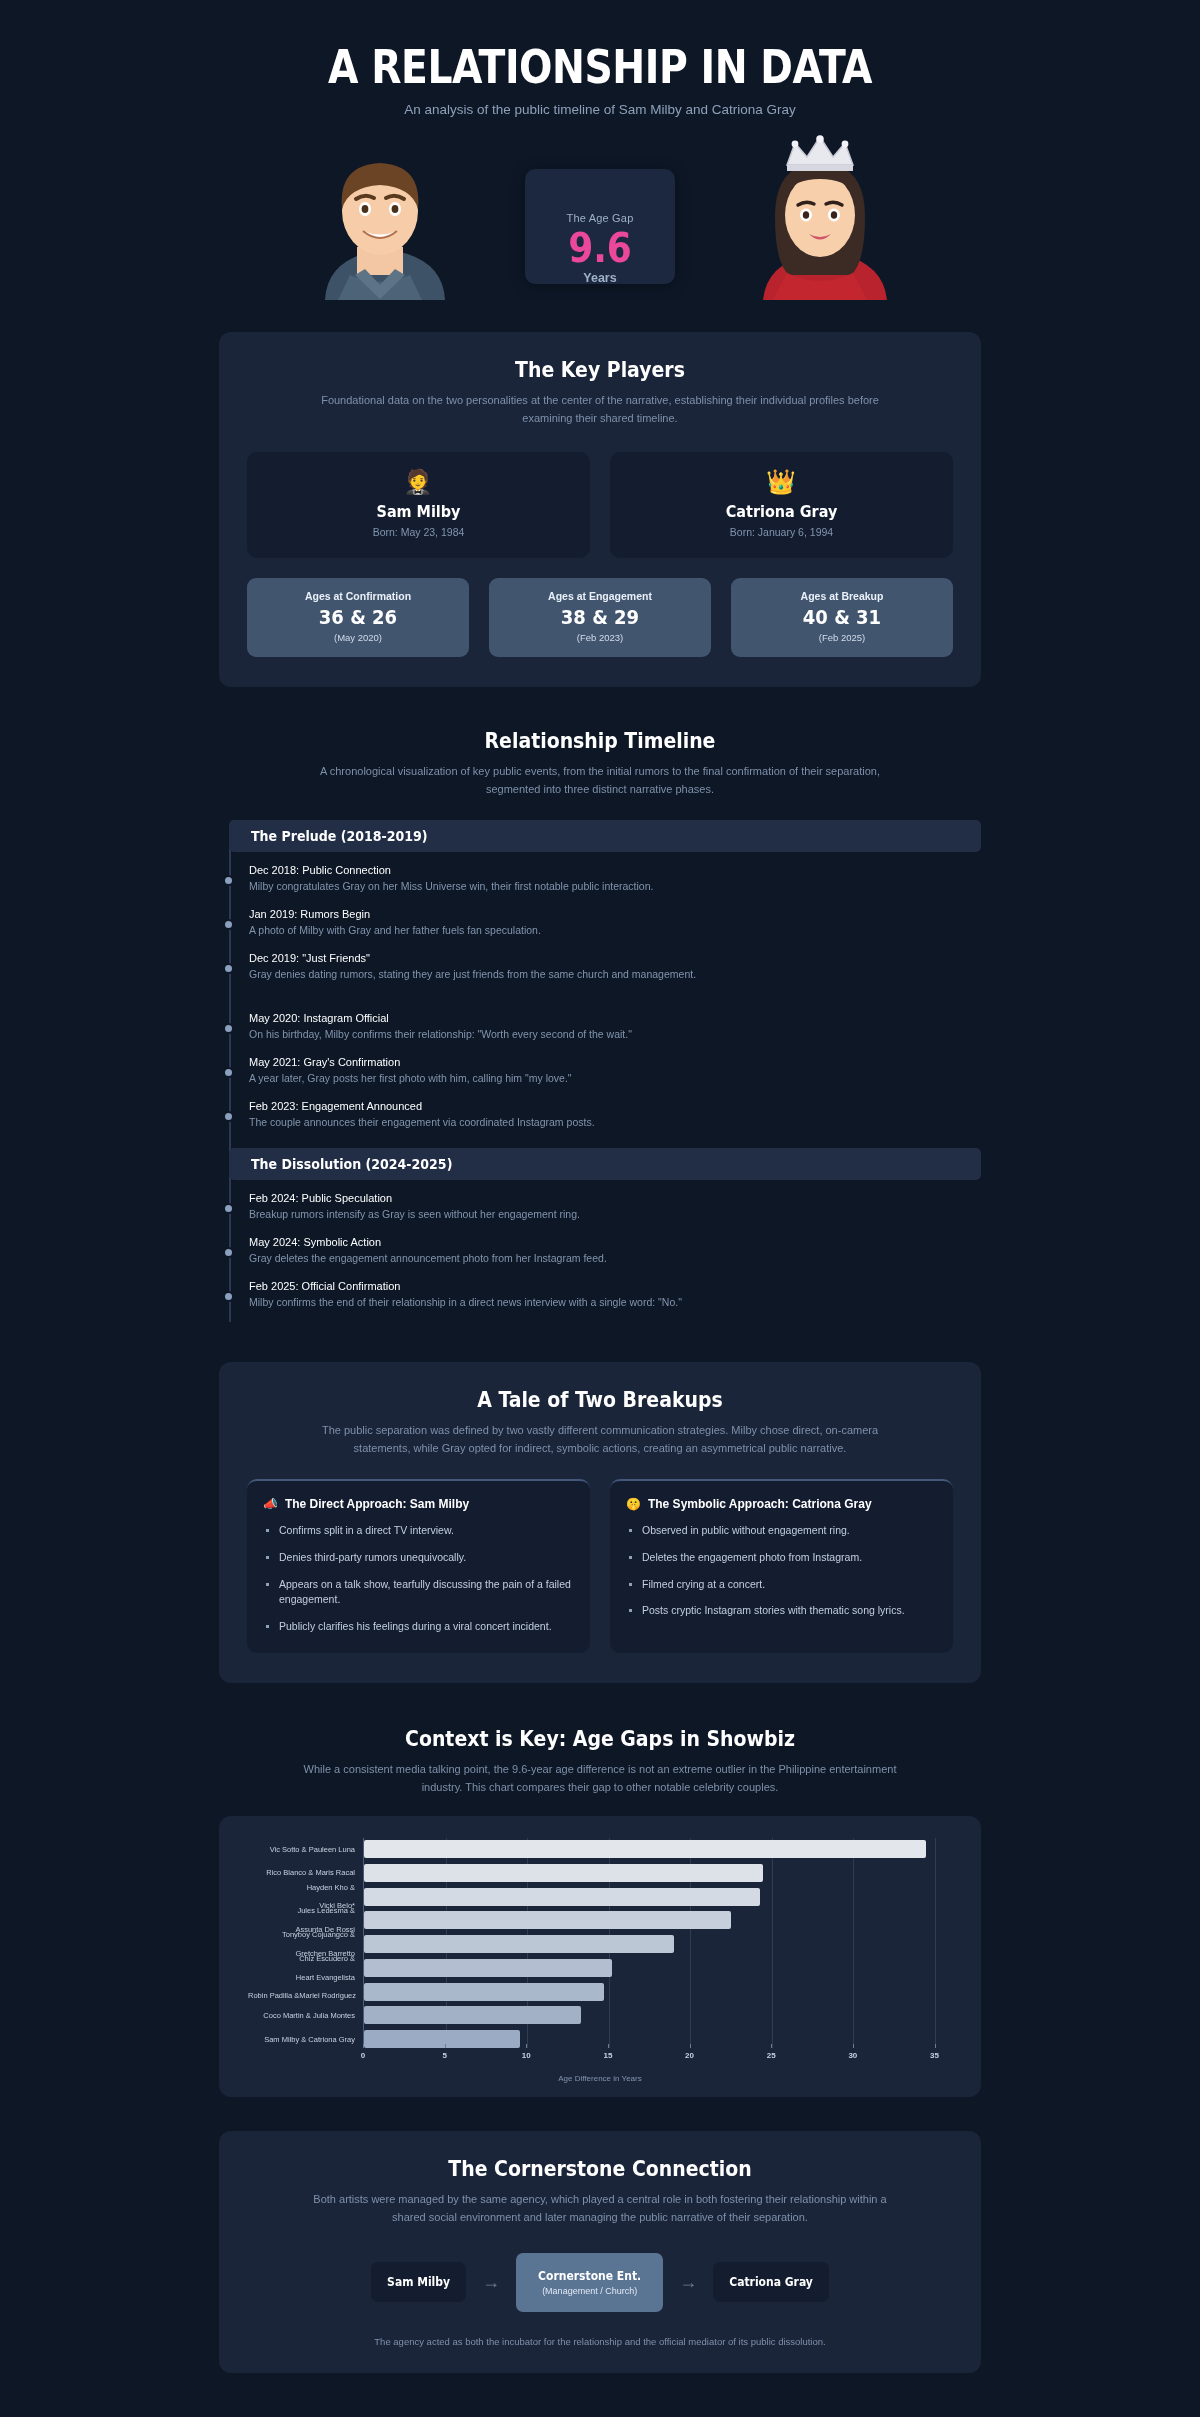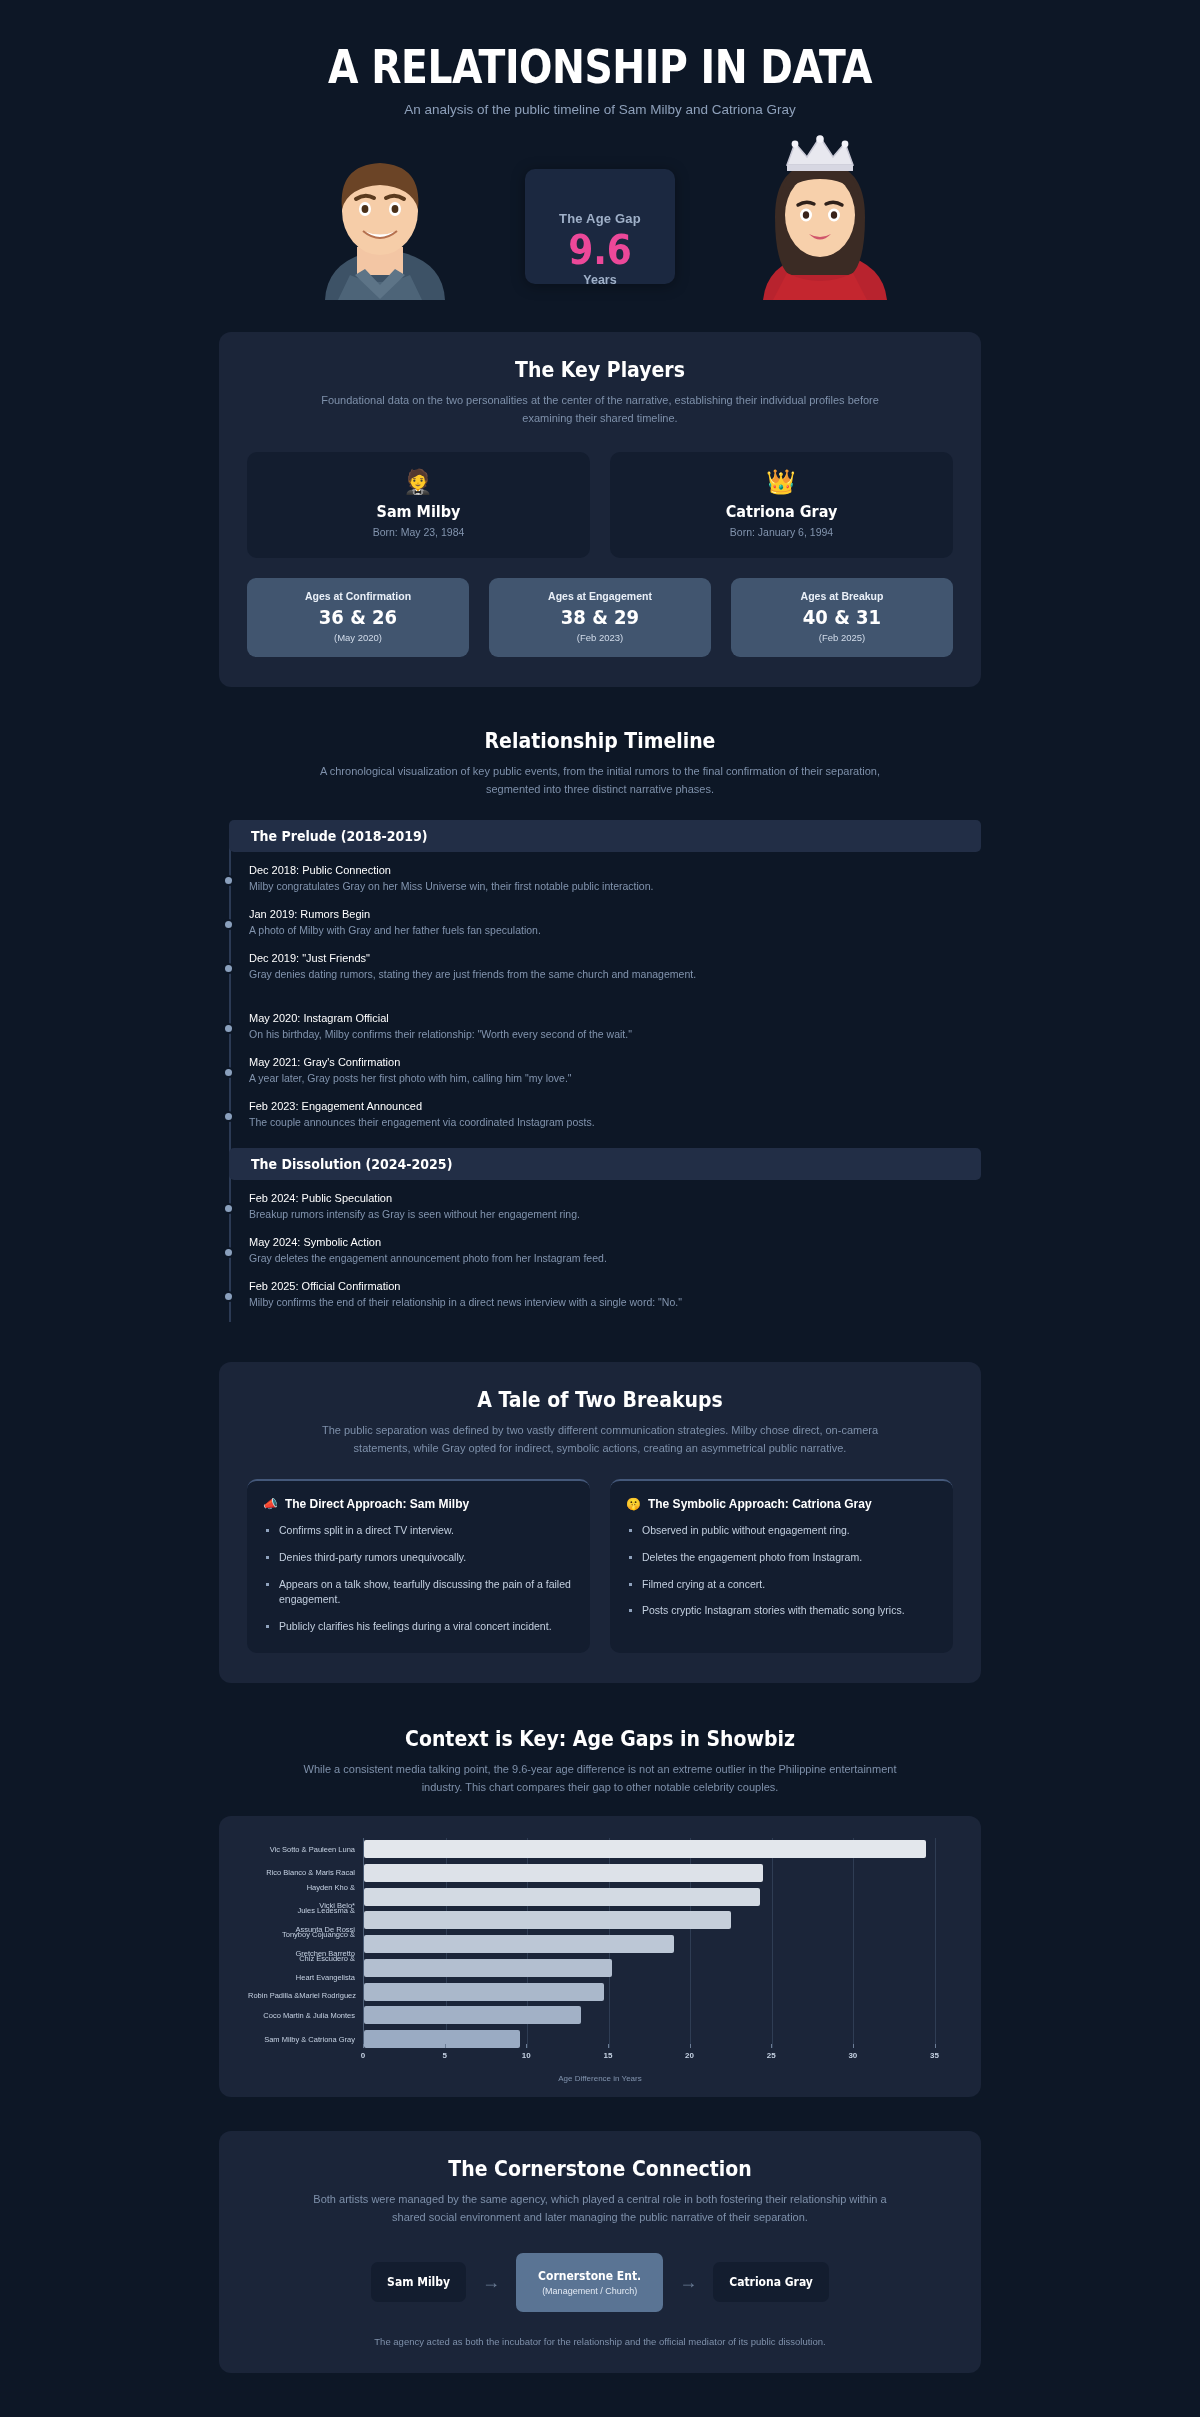--- a/index.html
+++ b/index.html
@@ -25,21 +25,21 @@
     margin-top:18px;display:flex;align-items:flex-end;justify-content:center;
     gap:0;height:165px;position:relative;
   }
   .avatar{width:170px;height:165px;position:relative;flex:0 0 170px;}
   .gap-card{
     flex:0 0 150px;height:115px;margin:0 60px 16px;
     background:#1b2840;border-radius:10px;
     display:flex;flex-direction:column;align-items:center;justify-content:center;
     box-shadow:0 2px 14px rgba(0,0,0,.35);
   }
-  .gap-label{font-size:13px;color:#9fb0c8;font-weight:700;letter-spacing:.2px;margin-top:44px;}
+  .gap-label{font-size:11px;color:#9fb0c8;font-weight:400;letter-spacing:.2px;margin-top:44px;}
   .gap-value{font-size:40px;font-weight:800;color:#ec4899;line-height:1.05;margin:3px 0 2px;
     font-family:"DejaVu Sans Condensed","Liberation Sans Narrow","Liberation Sans",sans-serif;}
   .gap-unit{font-size:12.5px;color:#9fb0c8;font-weight:700;}
 
   
   .card{
     width:762px;margin:0 auto 8px;
     background:#1b2539;border-radius:12px;padding:26px 28px 30px;
   }
   .panel{ width:762px;margin:0 auto; }

